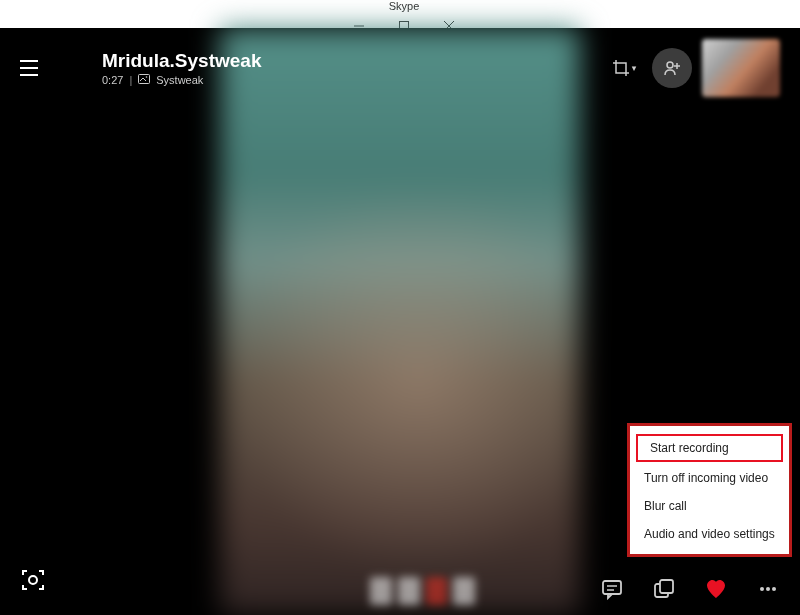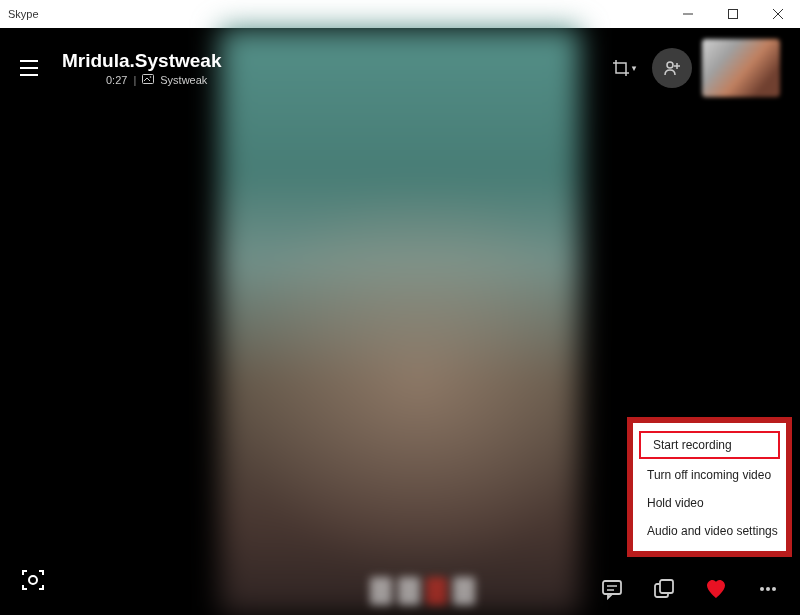--- a/index.html
+++ b/index.html
@@ -13,20 +13,21 @@
     }
     .titlebar {
       height: 28px;
       background: #fff;
       display: flex;
       align-items: center;
       justify-content: space-between;
       padding: 0 0 0 8px;
       font-size: 11px;
       color: #333;
+      flex-direction: column;
     }
     .titlebar-controls { display: flex; }
     .tb-btn {
       width: 45px;
       height: 28px;
       display: flex;
       align-items: center;
       justify-content: center;
       color: #333;
     }
@@ -37,32 +38,33 @@
       position: relative;
     }
     .top-bar {
       position: absolute;
       top: 0; left: 0; right: 0;
       height: 80px;
       display: flex;
       align-items: center;
       padding: 0 20px;
       z-index: 3;
+      gap: 40px;
     }
     .hamburger {
       color: #fff;
       width: 24px; height: 24px;
       display: flex; flex-direction: column; justify-content: center;
       gap: 5px;
       margin-right: 18px;
     }
     .hamburger span { display:block; height:2px; background:#fff; width:18px; }
     .call-info { color:#fff; }
     .contact-name { font-size:19px; font-weight:600; }
-    .sub-info { font-size:11px; color:#ccc; display:flex; gap:6px; margin-top:2px;margin-left:44px;}
+    .sub-info { font-size:11px; color:#ccc; display:flex; gap:6px; margin-top:2px;}
     .sub-divider { color:#888; }
     .top-right {
       margin-left:auto;
       display:flex;
       align-items:center;
       gap:10px;
     }
     .icon-btn {
       color:#ccc;
       width:36px; height:36px;
@@ -116,21 +118,21 @@
       color:#ccc;
     }
     .br-icon { width:24px; height:24px; display:flex; align-items:center; justify-content:center; }
     .heart { color:#e81123; }
     .context-menu {
       position:absolute;
       right:8px;
       bottom:58px;
       width:165px;
       background:#fff;
-      border:6px solid #b91c1c;
+      border:3px solid #b91c1c;
       padding:6px 0;
       font-size:12px;
       color:#222;
       box-shadow:0 4px 12px rgba(0,0,0,0.25);
     }
     .context-menu .mitem {
       padding:7px 14px;
       white-space:nowrap;
     }
     .highlight-box {
@@ -249,17 +251,17 @@
           <circle cx="5" cy="11" r="2" fill="#ccc"></circle>
           <circle cx="11" cy="11" r="2" fill="#ccc"></circle>
           <circle cx="17" cy="11" r="2" fill="#ccc"></circle>
         </svg>
     </div>
   </div>
 
   <div class="context-menu">
     <div class="mitem highlight-box">Start recording</div>
     <div class="mitem">Turn off incoming video</div>
-    <div class="mitem">Hold video</div>
+    <div class="mitem">Blur call</div>
     <div class="mitem">Audio and video settings</div>
   </div>
 
 </div>
 
 </body></html>

